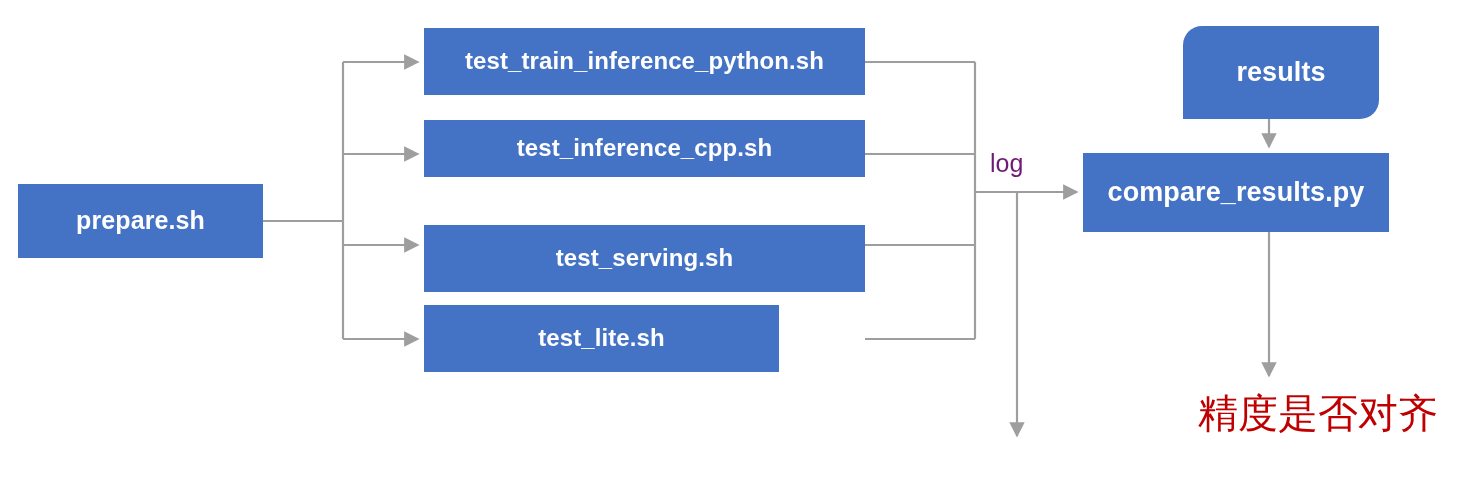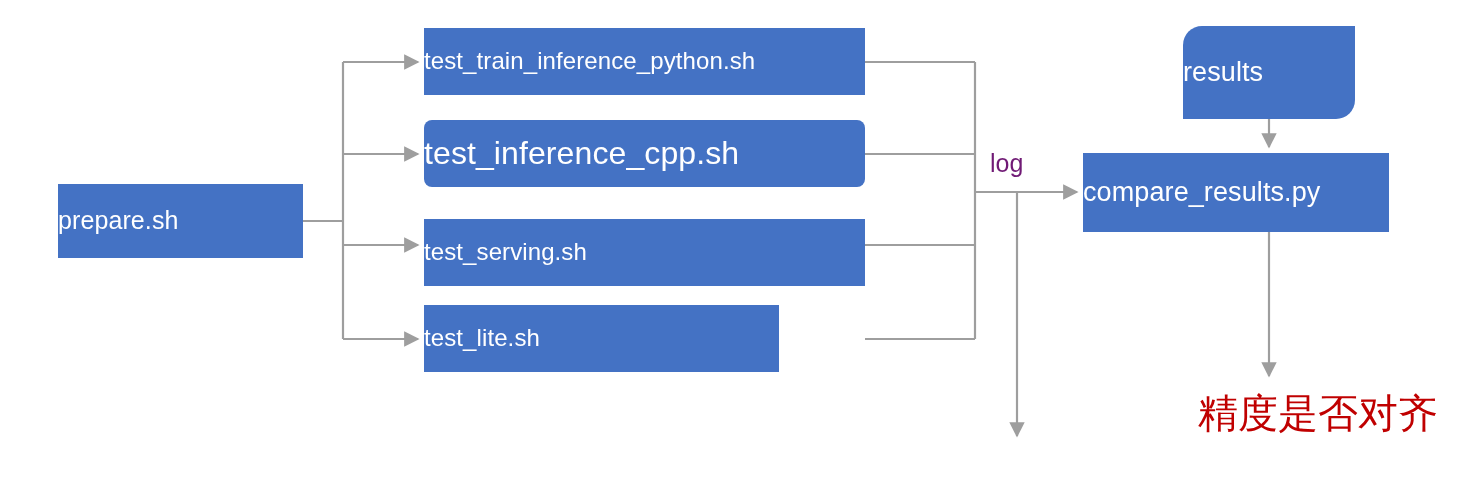--- a/index.html
+++ b/index.html
@@ -25,68 +25,66 @@
     width: 1478px;
     height: 498px;
     pointer-events: none;
   }
   .node {
     position: absolute;
     background: #4472C4;
     color: #ffffff;
     display: flex;
     align-items: center;
-    justify-content: flex-start;
-    font-weight: normal;
+    justify-content: center;
+    font-weight: bold;
     letter-spacing: 0.1px;
     text-align: center;
     box-sizing: border-box;
     line-height: 1.1;
   }
   .node-prepare {
     left: 18px;
     top: 184px;
     width: 245px;
     height: 74px;
     font-size: 25px;
-    margin-left: 40px;
   }
   .node-train {
     left: 424px;
     top: 28px;
     width: 441px;
     height: 67px;
     font-size: 24px;
   }
   .node-cpp {
     left: 424px;
     top: 120px;
     width: 441px;
-    height: 67px;
-    font-size: 32px;
-    border-radius: 8px;
+    height: 57px;
+    font-size: 24px;
   }
   .node-serving {
     left: 424px;
-    top: 219px;
+    top: 225px;
     width: 441px;
     height: 67px;
     font-size: 24px;
   }
   .node-lite {
     left: 424px;
     top: 305px;
     width: 355px;
     height: 67px;
     font-size: 24px;
   }
   .node-results {
     left: 1183px;
     top: 26px;
-    width: 172px;
+    width: 196px;
     height: 93px;
     font-size: 27px;
     border-radius: 19px 0 19px 0;
   }
   .node-compare {
     left: 1083px;
     top: 153px;
     width: 306px;
     height: 79px;
     font-size: 27px;

